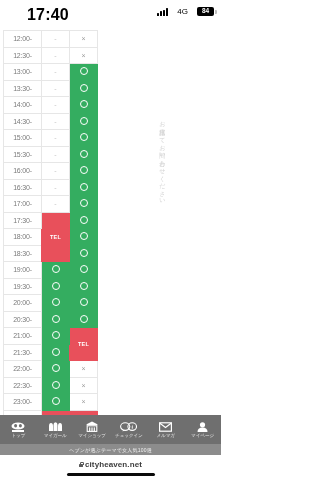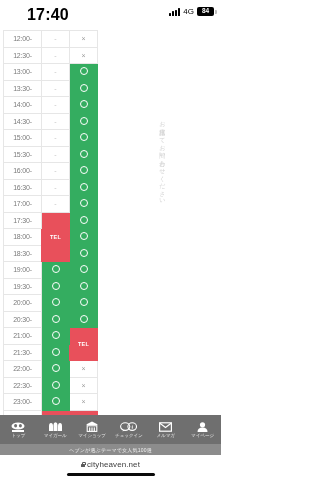--- a/index.html
+++ b/index.html
@@ -14,21 +14,21 @@
   .statusbar{
     position:absolute;left:0;top:0;width:221px;height:26px;
     background:#ffffff;
   }
   .sb-time{
     position:absolute;left:27px;top:6px;
     font-size:16px;font-weight:bold;color:#000;letter-spacing:.2px;
   }
   .sb-right{
     position:absolute;right:7px;top:6px;
-    display:flex;align-items:center;gap:3px;height:11px;
+    display:flex;align-items:center;gap:9px;height:11px;
   }
   .sig{display:flex;align-items:flex-end;gap:1px;height:8px;}
   .sig i{display:block;width:2px;background:#000;border-radius:.5px;}
   .sig i:nth-child(1){height:3px;}
   .sig i:nth-child(2){height:4.5px;}
   .sig i:nth-child(3){height:6px;}
   .sig i:nth-child(4){height:8px;}
   .sb-net{font-size:8px;color:#000;font-weight:500;}
   .batt{
     position:relative;width:17px;height:9px;border-radius:2px;
@@ -113,20 +113,21 @@
     display:flex;align-items:center;justify-content:center;
   }
   .banner span{
     font-size:5px;color:#f2f2f2;letter-spacing:.2px;white-space:nowrap;
   }
 
   
   .urlbar{
     position:absolute;left:0;bottom:0;width:221px;height:25px;
     background:#ffffff;
+    font-weight:bold;
   }
   .urlrow{
     position:absolute;left:0;top:3px;width:221px;height:12px;
     display:flex;align-items:center;justify-content:center;gap:2px;
   }
   .lock{
     width:4px;height:5px;position:relative;
   }
   .lock:before{
     content:"";position:absolute;left:0;bottom:0;width:4px;height:3px;

